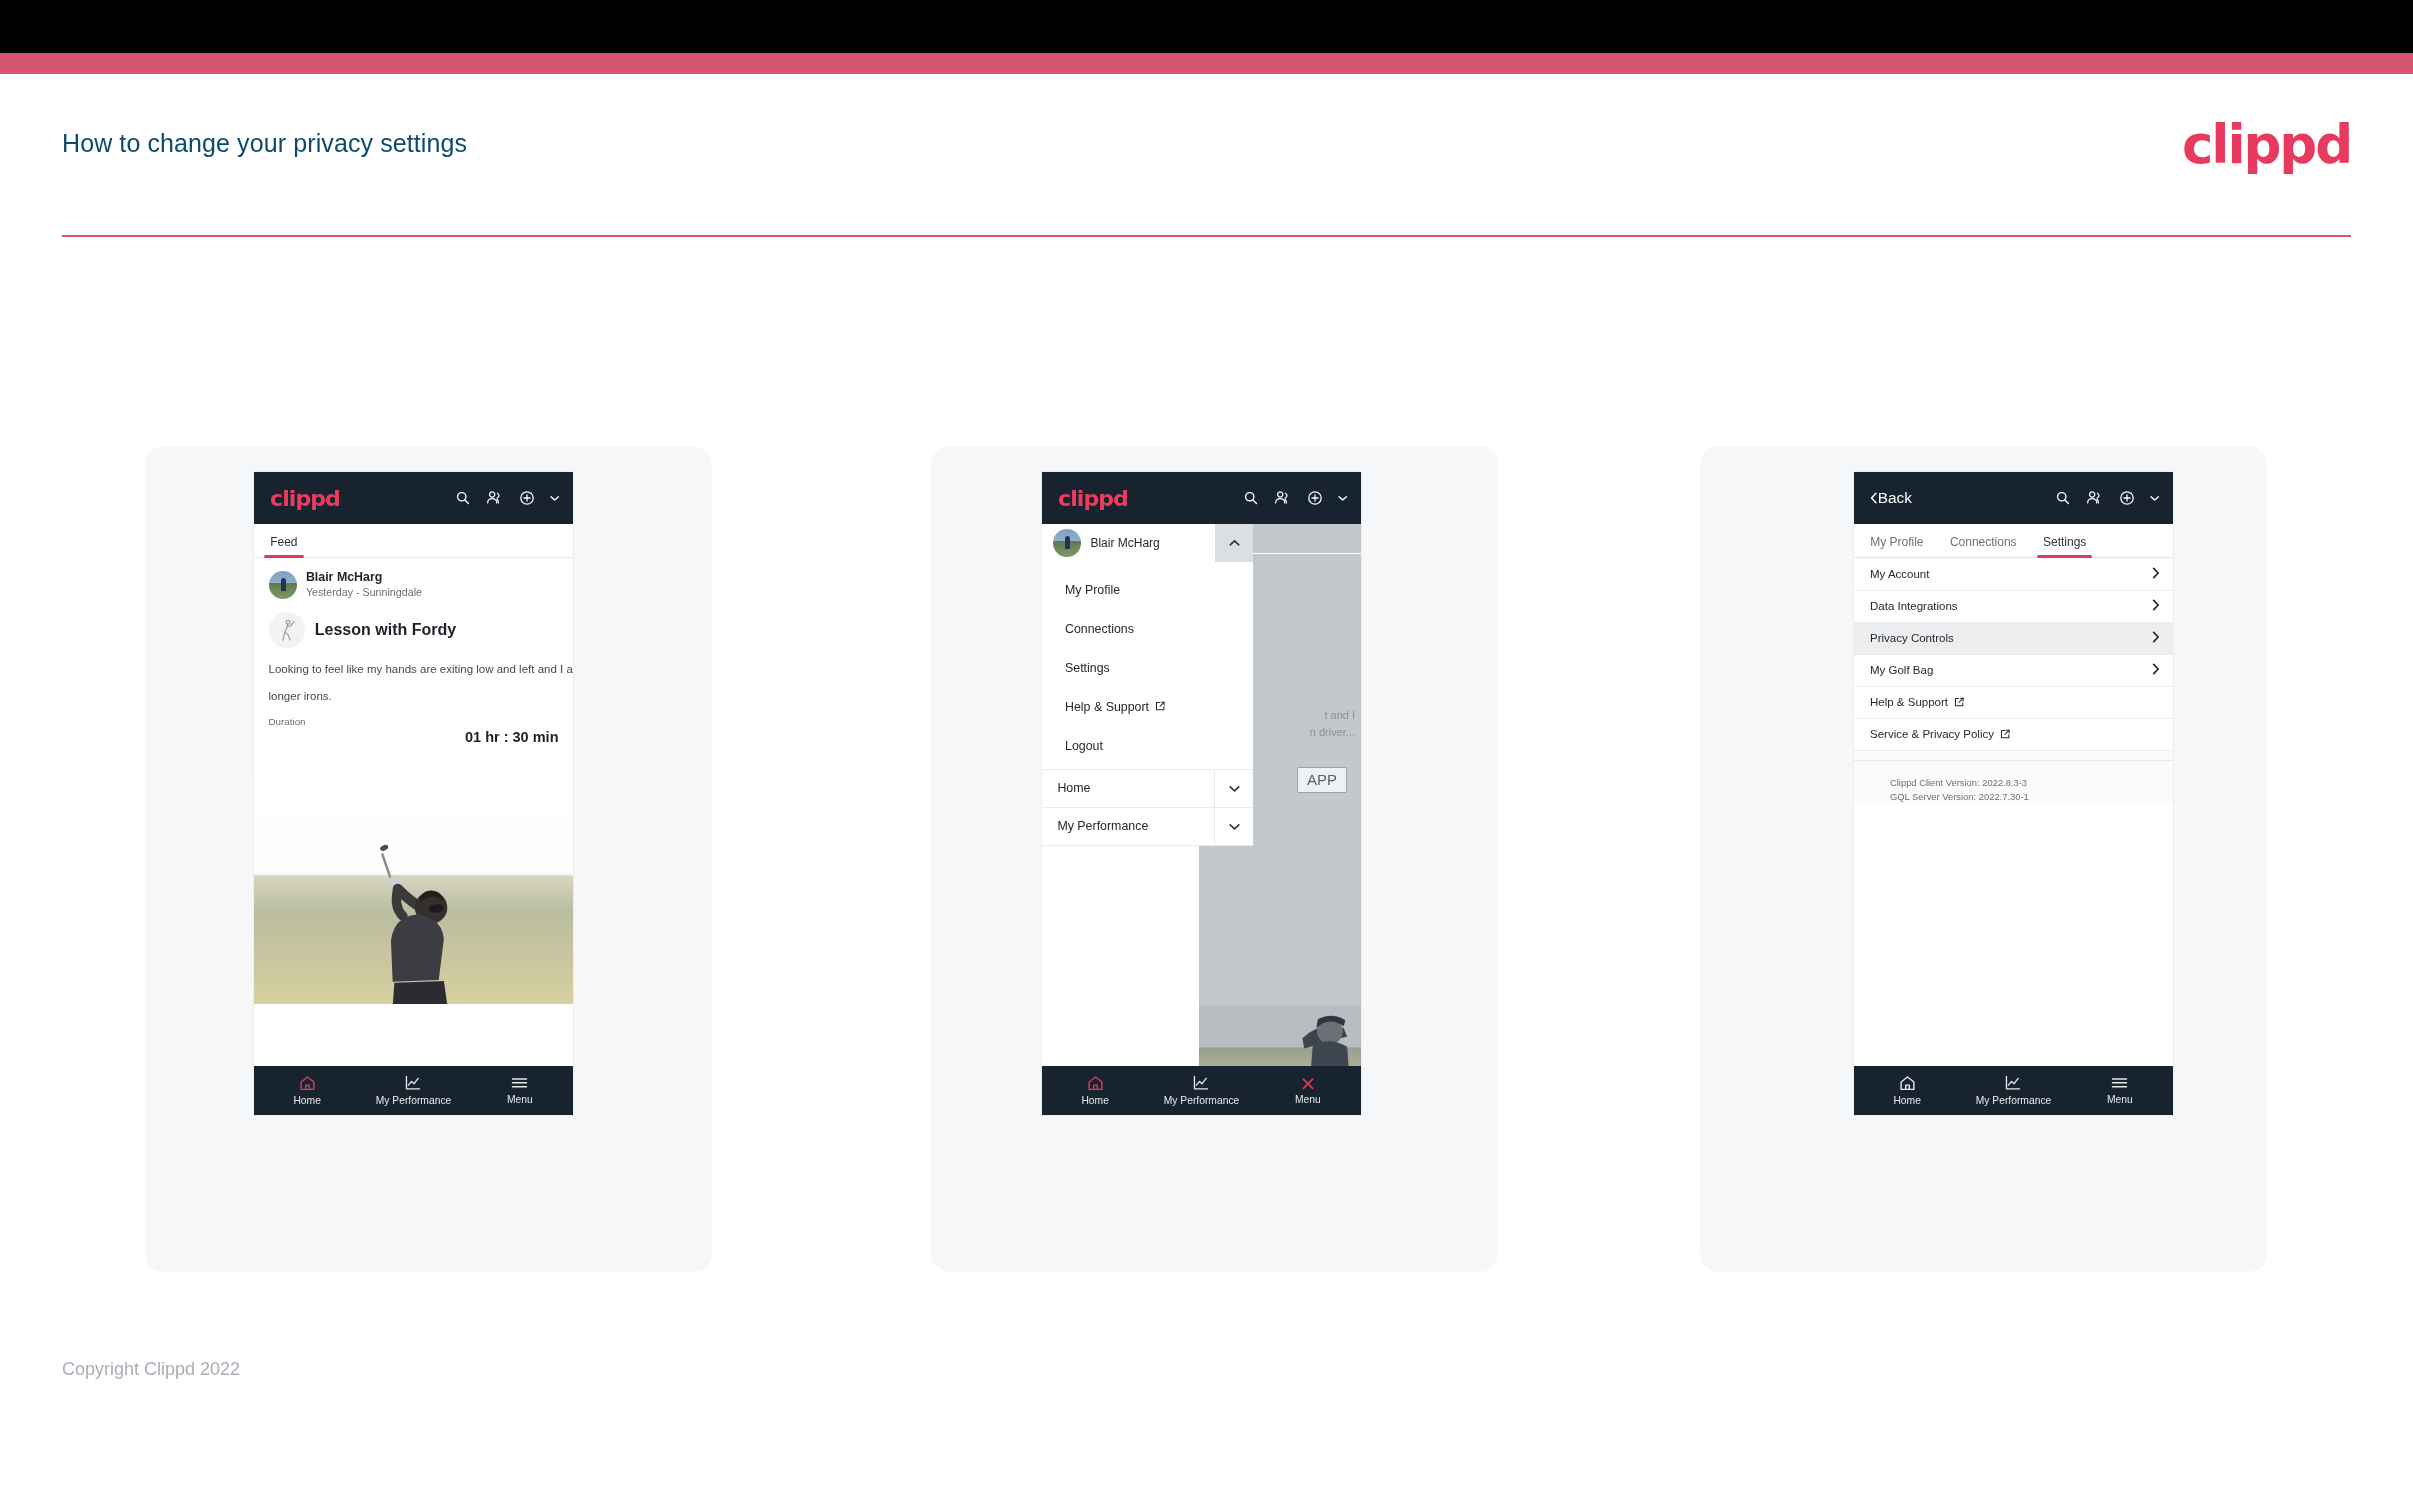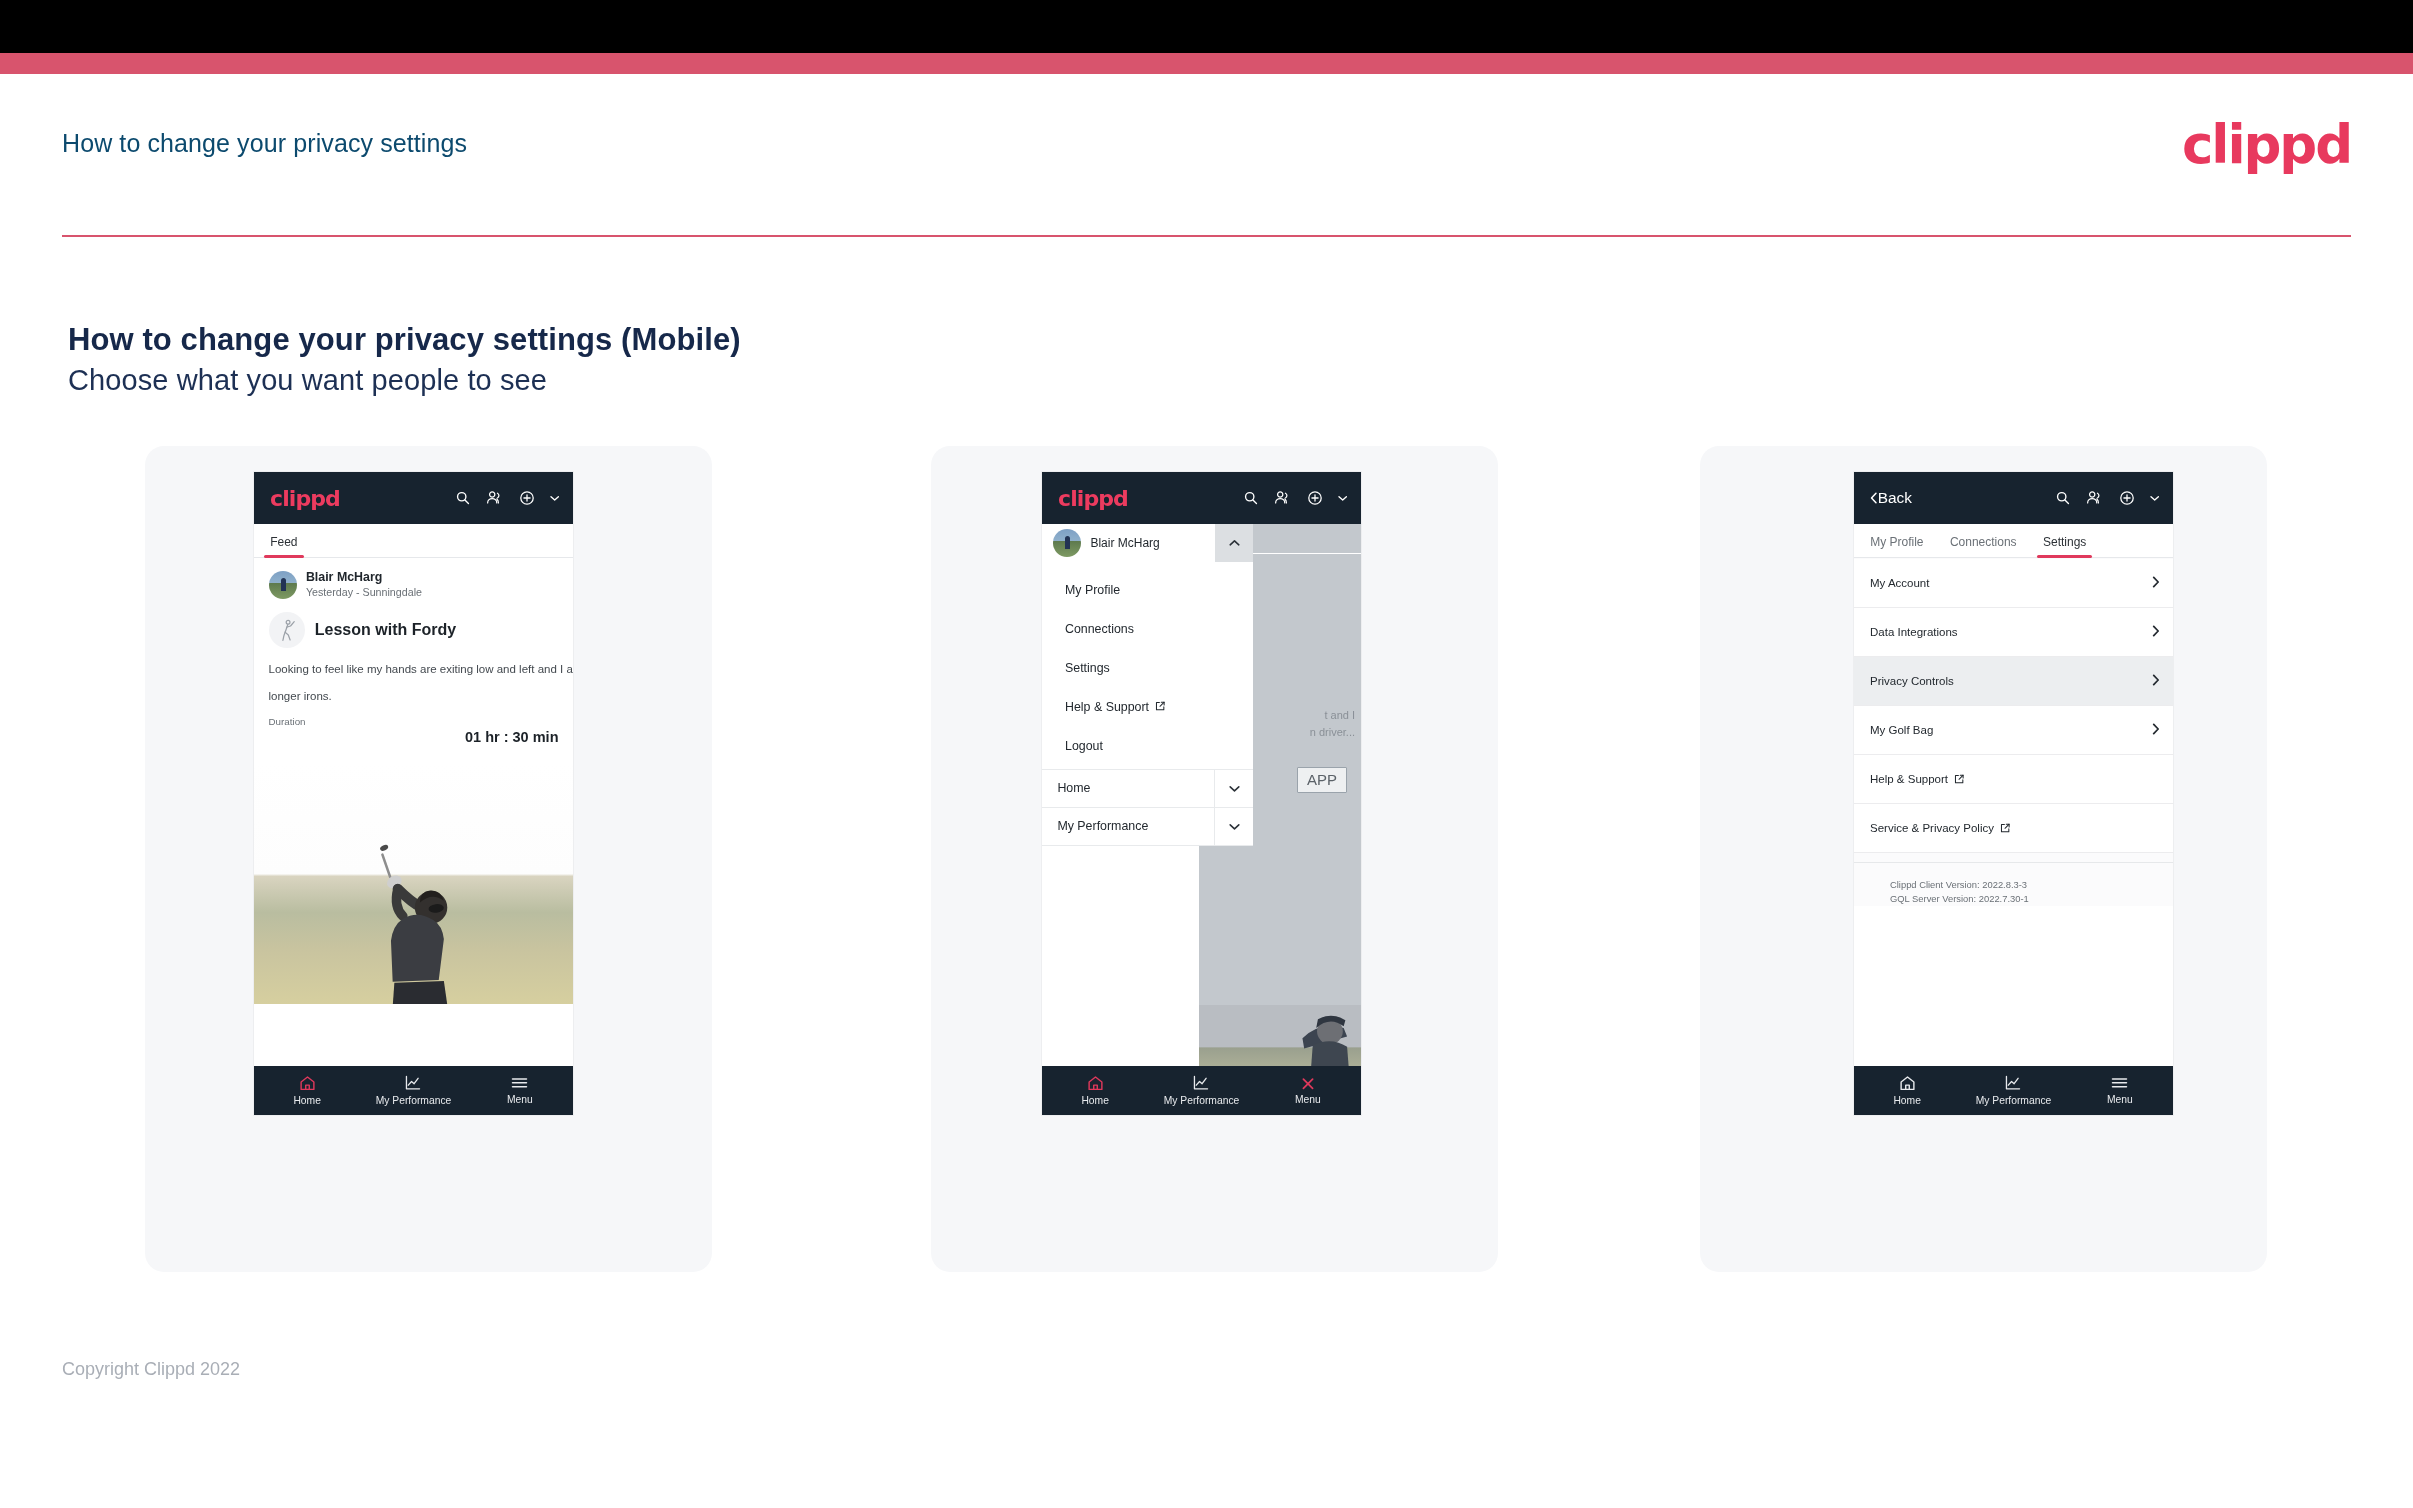--- a/index.html
+++ b/index.html
@@ -132,21 +132,21 @@
   .menu-foot { border-top:0.9px solid #e8eaec; }
   .menu-foot .mf {
     height:38px; display:flex; align-items:center; padding-left:15.4px; font-size:12.4px; color:#23292f;
     border-bottom:0.9px solid #e8eaec; position:relative;
   }
   .menu-foot .mf .chev { position:absolute; right:0; top:0; width:39px; height:38px; display:flex; align-items:center; justify-content:center; border-left:0.9px solid #e8eaec; }
 
   
   .setlist { background:#fbfbfc; padding-top:0.9px; }
   .setrow {
-    height:49px; display:flex; align-items:center; padding:0 12px 0 16px;
+    height:32px; display:flex; align-items:center; padding:0 12px 0 16px;
     font-size:11.5px; color:#23292f; background:#fff; border-bottom:0.9px solid #ececee;
     position:relative;
   }
   .setrow.hl { background:#eceef0; }
   .setrow .chev { position:absolute; right:13.7px; }
   .setrow .ext { margin-left:6px; display:inline-flex; }
   .setfoot { padding:14.5px 0 0 16px; }
   .setfoot div { font-size:9.4px; color:#6a7076; line-height:1.52;margin-left:20px; }
   .setdivider { height:0.9px; background:#e6e8ea; margin-top:9.4px; }
 
@@ -160,24 +160,20 @@
 
   <div class="topbar-black"></div>
   <div class="topbar-pink"></div>
 
   <div class="header">
     <div class="header-title">How to change your privacy settings</div>
     <div class="brand-logo">clippd</div>
     <div class="header-rule"></div>
   </div>
 
-  <div class="maintitle">
-    <h1>How to change your privacy settings (Mobile)</h1>
-    <h2>Choose what you want people to see</h2>
-  </div>
 
   <div class="cards">
 
     <div class="card c1">
       <div class="phone">
 
         <div class="appbar">
           <span class="logo">clippd</span>
           <span class="icons">
             <span>

